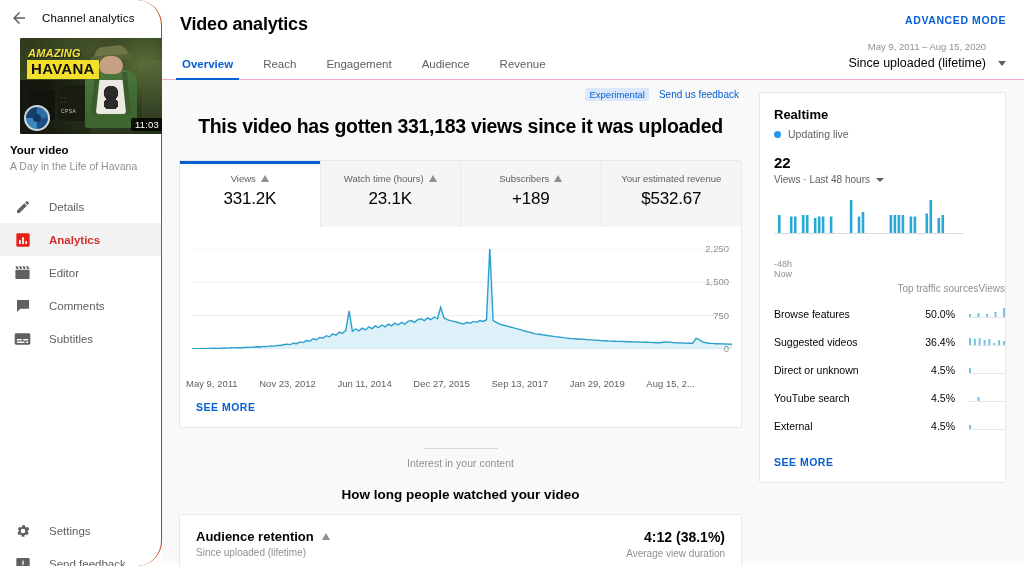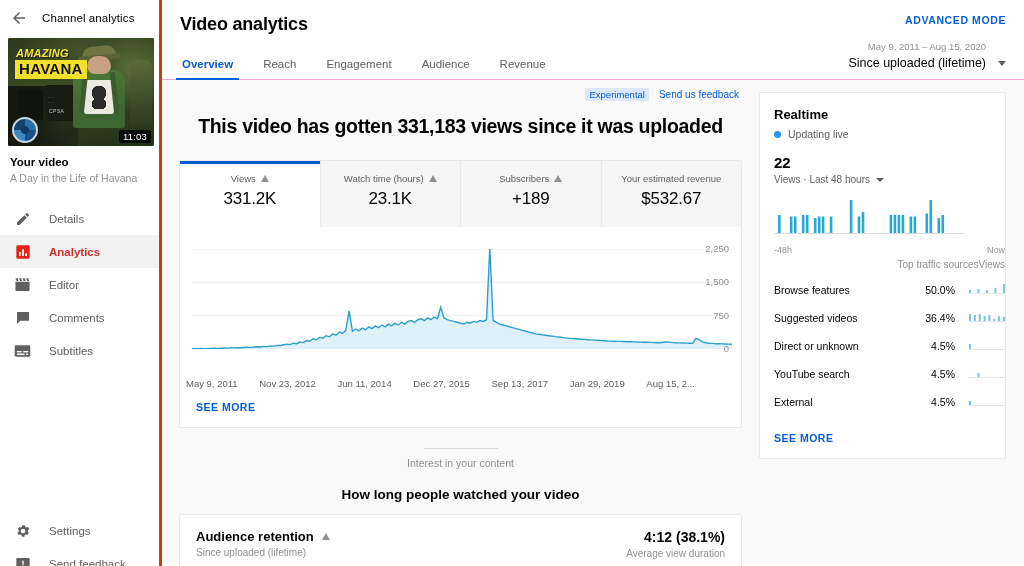--- a/index.html
+++ b/index.html
@@ -8,28 +8,28 @@
     overflow: hidden;
     background: #f9f9f9;
     font-family: "Liberation Sans", sans-serif;
     color: #030303;
   }
   #app { position: relative; width: 1024px; height: 566px; display: flex; background:#fff; }
 
   
   .sidebar {
     width: 162px; height: 566px; background:#fff;
-    border-right: 3px solid #c2410c;
-    position: relative; flex: 0 0 162px;
+    border-right: 1px solid #c2410c;
+    position: relative; flex: 0 0 162px; border-radius: 25px;
   }
   .side-head { display:flex; align-items:center; height:36px; padding:0 10px; gap:14px; }
   .back-arrow { width:18px; height:18px; color:#606060; flex:0 0 18px; }
   .side-head-title { font-size:11.5px; color:#030303; letter-spacing:.1px; }
 
-  .thumb-wrap { margin: 2px 8px 0 8px; position: relative; width: 146px; height: 108px;
+  .thumb-wrap { margin: 2px 8px 0 20px; position: relative; width: 146px; height: 96px;
     border-radius: 2px; overflow: hidden; background:#1d2a17; }
   .thumb-bg { position:absolute; inset:0;
     background:
       radial-gradient(ellipse 60px 40px at 22% 72%, rgba(140,160,90,.45), transparent 70%),
       radial-gradient(ellipse 50px 60px at 86% 30%, rgba(120,150,80,.5), transparent 72%),
       radial-gradient(ellipse 80px 50px at 50% 10%, rgba(70,85,45,.8), transparent 75%),
       linear-gradient(165deg,#2e3a1c 0%, #3b4a22 40%, #23301a 100%);
   }
   .thumb-dark-left { position:absolute; left:0; top:44%; width:48%; height:56%;
     background: linear-gradient(100deg, #15180f 35%, rgba(25,30,18,.5) 100%); }
@@ -155,21 +155,21 @@
   .rt-title { font-size:13px; font-weight:bold; color:#030303; }
   .rt-live { display:flex; align-items:center; gap:7px; margin-top:6px; }
   .rt-dot { width:7px; height:7px; border-radius:50%; background:#2196f3; }
   .rt-live-t { font-size:10.5px; color:#606060; }
   .rt-count { font-size:15px; font-weight:bold; color:#030303; margin-top:14px; }
   .rt-meta { display:flex; align-items:center; gap:6px; margin-top:3px; }
   .rt-meta-t { font-size:10px; color:#606060; }
   .caret-sm { width:0;height:0;border-left:4px solid transparent;border-right:4px solid transparent;
     border-top:4.5px solid #606060; }
   .rt-spark { margin-top:12px; }
-  .rt-axis { display:flex; justify-content:space-between; margin-top:2px; }
+  .rt-axis { display:flex; justify-content:space-between; margin-top:16px;flex-direction:column; }
   .rt-axis span { font-size:9px; color:#909090; }
 
   .tt-head { display:flex; justify-content:flex-end; margin-top:4px;
     padding-bottom:6px; }
   .tt-head span { font-size:10px; color:#909090; }
   .tt-row { display:flex; align-items:center; padding:5px 0; }
   .tt-name { flex:1 1 auto; font-size:10.5px; color:#030303; }
   .tt-pct { width:42px; text-align:right; font-size:10.5px; color:#030303; }
   .tt-spark { width:36px; margin-left:14px; }
   .rt-seemore { font-size:10.5px; color:#065fd4; font-weight:bold; letter-spacing:.5px;

